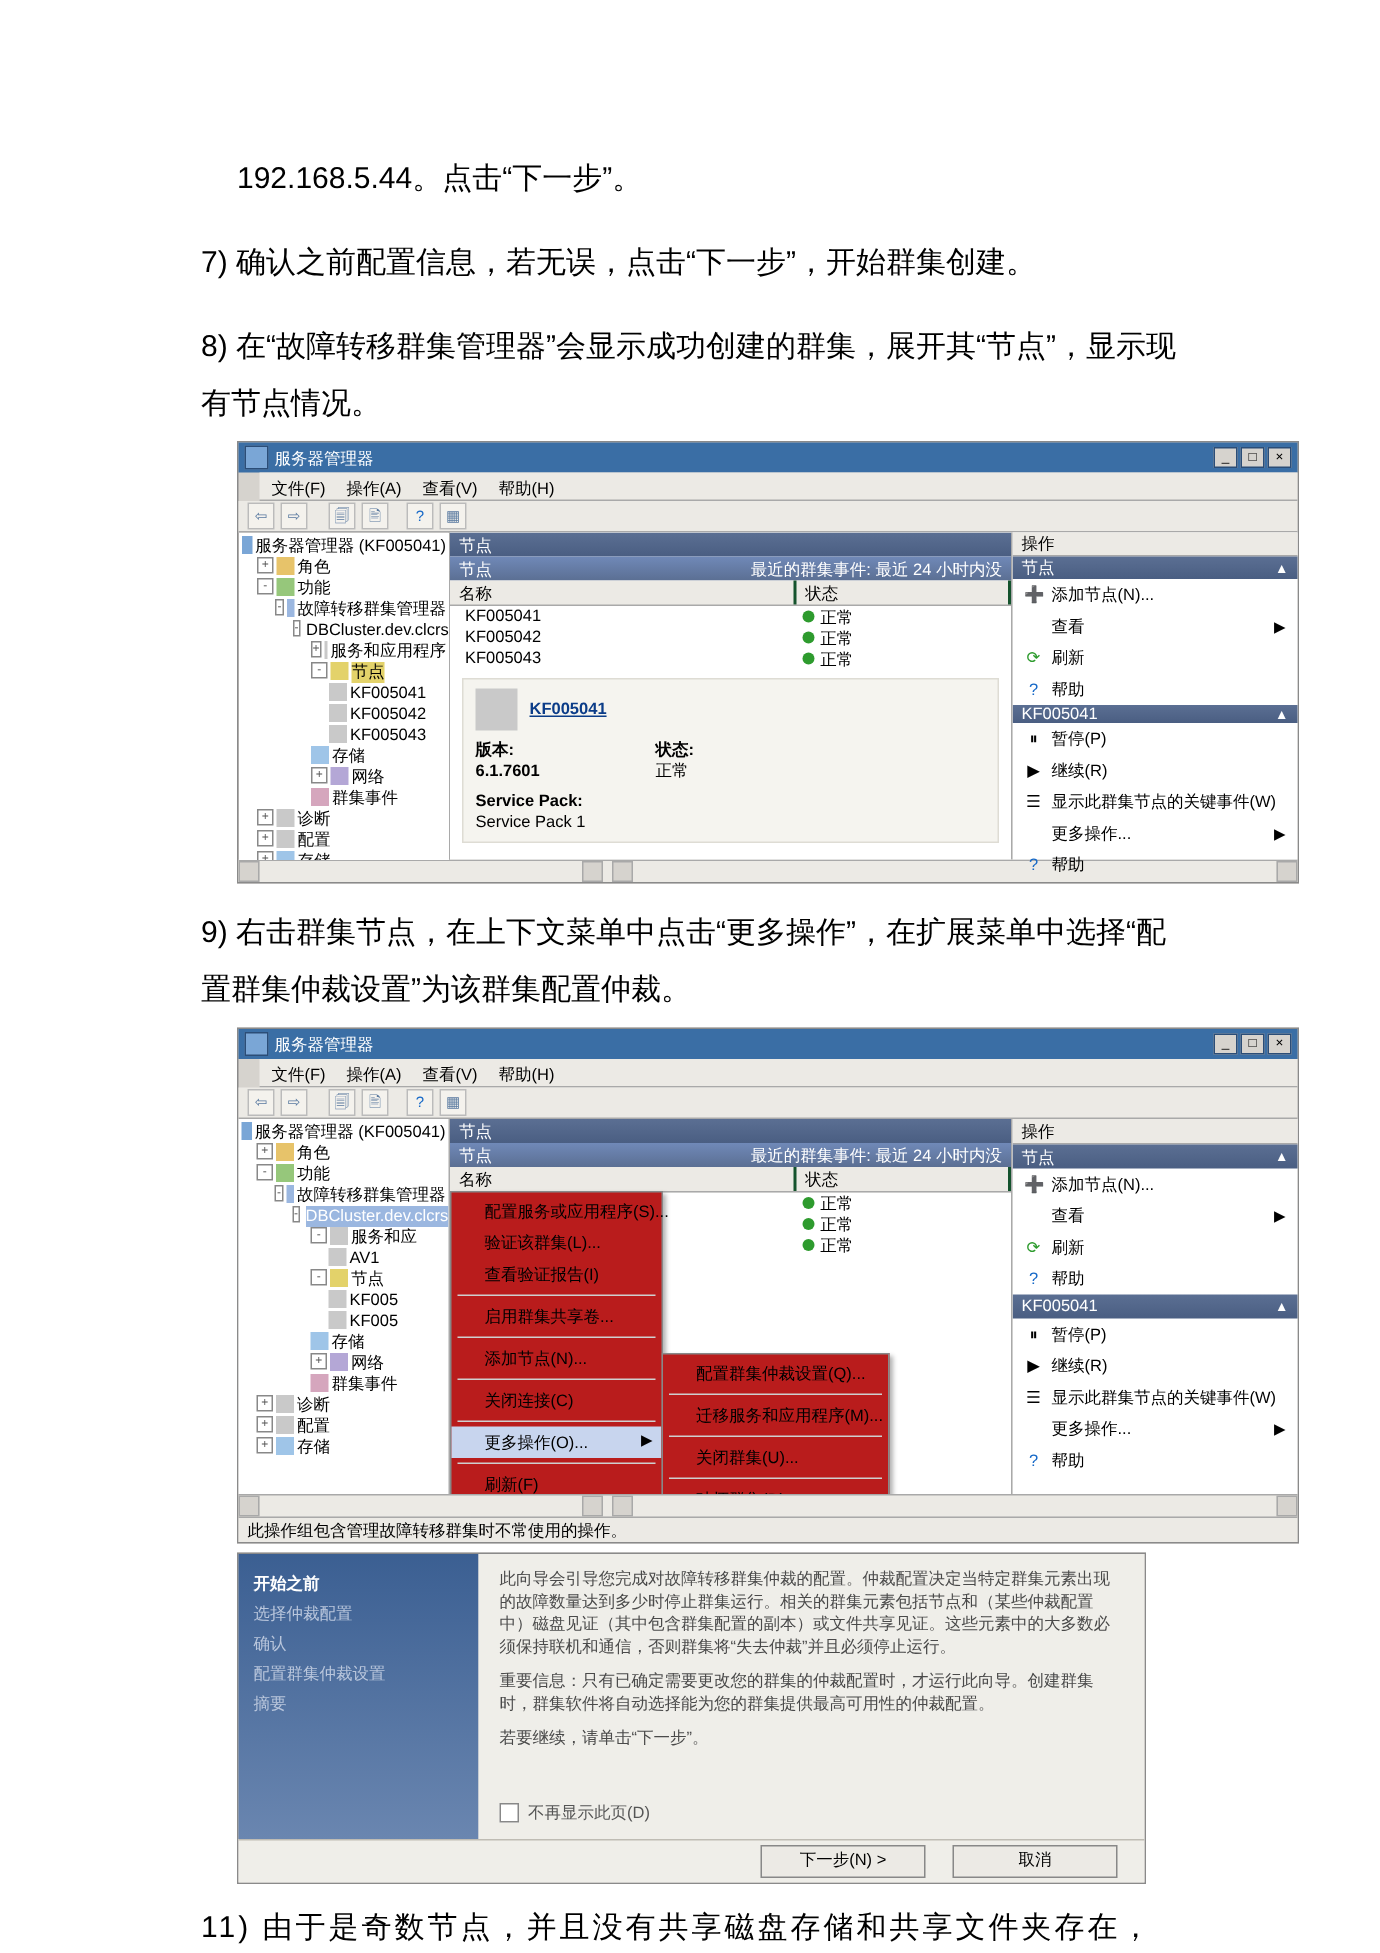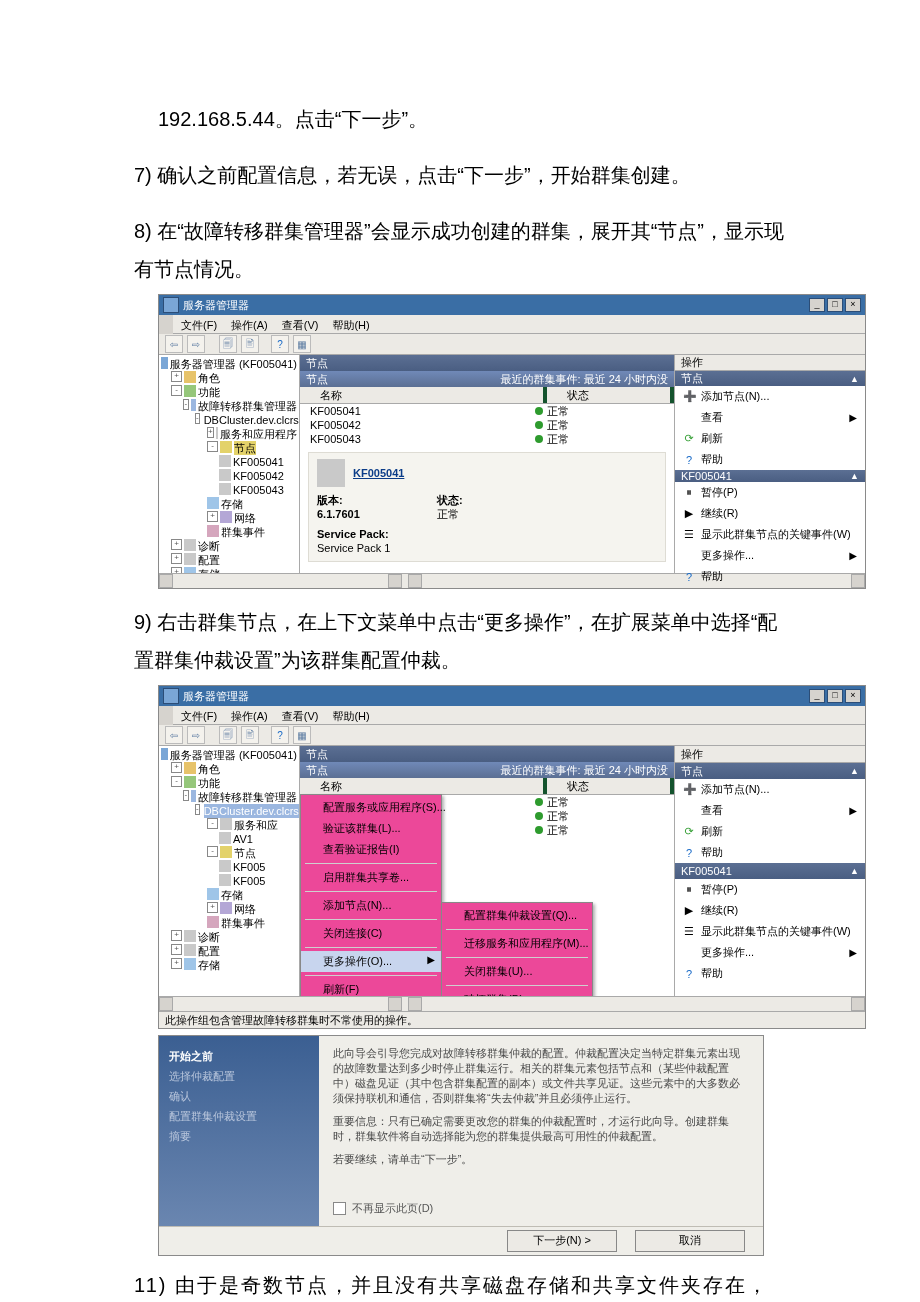--- a/index.html
+++ b/index.html
@@ -49,21 +49,21 @@
     display:flex;align-items:center;padding:0 6px;
   }
   .pane-head .chev,.pane-head2 .chev{margin-left:auto;font-size:9px;}
   .act-head{background:#eceae5;height:16px;padding:0 6px;display:flex;align-items:center;border-bottom:1px solid #a9a9a9;}
   .act-item{display:flex;align-items:center;gap:6px;padding:3px 8px;cursor:default;}
   .act-item .glyph{width:12px;text-align:center;}
   .act-item .arrow{margin-left:auto;font-size:10px;}
   .col-head{
     background:#eceae5;height:16px;display:flex;border-bottom:1px solid #a9a9a9;
   }
-  .col-head .col{border-right:4px solid #14532d;padding:0 6px;display:flex;align-items:center;margin-left:14px;}
+  .col-head .col{border-right:2px solid #14532d;padding:0 6px;display:flex;align-items:center;}
   .list-row{display:flex;height:14px;align-items:center;}
   .list-row .col{padding:0 6px;display:flex;align-items:center;gap:4px;}
   .dot-ok{width:8px;height:8px;border-radius:50%;background:#2e9b2e;display:inline-block;}
   .tree{padding:2px 2px;line-height:14px;}
   .tree .row{white-space:nowrap;display:flex;gap:2px;}
   .tree .pm{width:9px;height:9px;border:1px solid #888;font-size:8px;line-height:8px;text-align:center;display:inline-block;color:#555;}
   .tree .ic{width:12px;height:12px;display:inline-block;}
   .ic-svr{background:#7aa6d6;}
   .ic-role{background:#e7c36a;}
   .ic-fn{background:#96c77b;}
@@ -79,21 +79,21 @@
   .ind1{padding-left:10px;} .ind2{padding-left:22px;} .ind3{padding-left:34px;}
   .ind4{padding-left:46px;} .ind5{padding-left:58px;}
   .detail-box{
     margin:6px 8px;background:#f5f4ef;border:1px solid #dedcd4;padding:6px 8px;
     line-height:14px;
   }
   .detail-box a{color:#0b3c88;text-decoration:underline;font-weight:bold;}
   .scrollbar-h{height:14px;background:#eceae5;border-top:1px solid #a9a9a9;display:flex;}
   .scrollbar-h .sq{width:14px;height:100%;background:#d6d3ce;border:1px solid #a9a9a9;box-sizing:border-box;}
   .ctx-menu{
-    position:absolute;background:#ec4899;border:1px solid #888;
+    position:absolute;background:#b91c1c;border:1px solid #888;
     box-shadow:2px 2px 3px rgba(0,0,0,.3);padding:2px 0;
   }
   .ctx-item{padding:3px 22px 3px 22px;white-space:nowrap;position:relative;}
   .ctx-item.sel{background:#c8d5ee;}
   .ctx-sep{height:1px;background:#cfcfcf;margin:3px 4px;}
   .ctx-item .sub-arrow{position:absolute;right:6px;font-size:10px;}
 
   .statusbar{height:16px;background:#eceae5;border-top:1px solid #a9a9a9;padding:0 6px;display:flex;align-items:center;}
 
   

